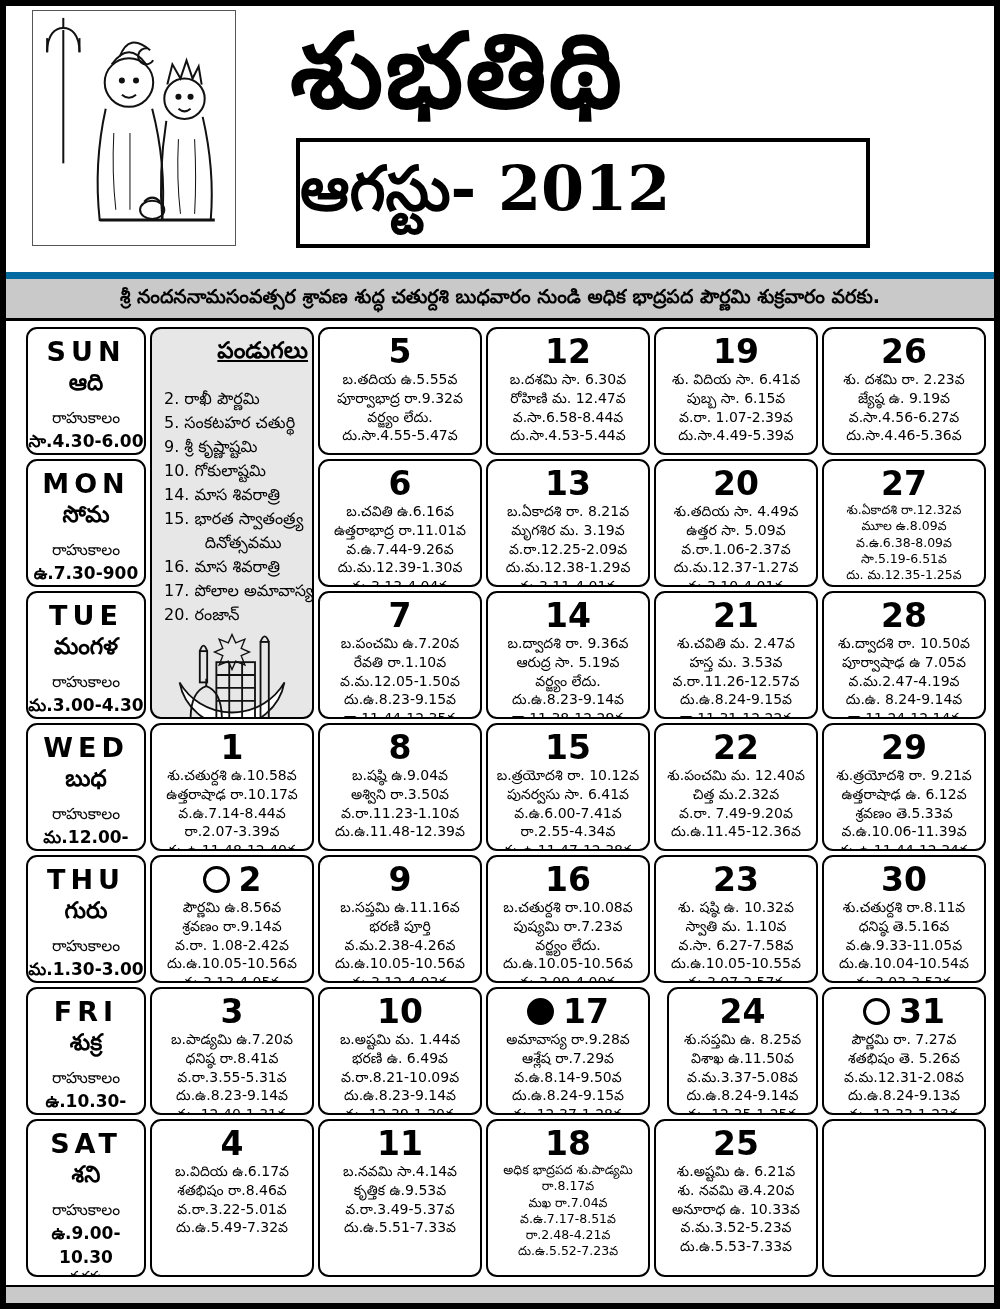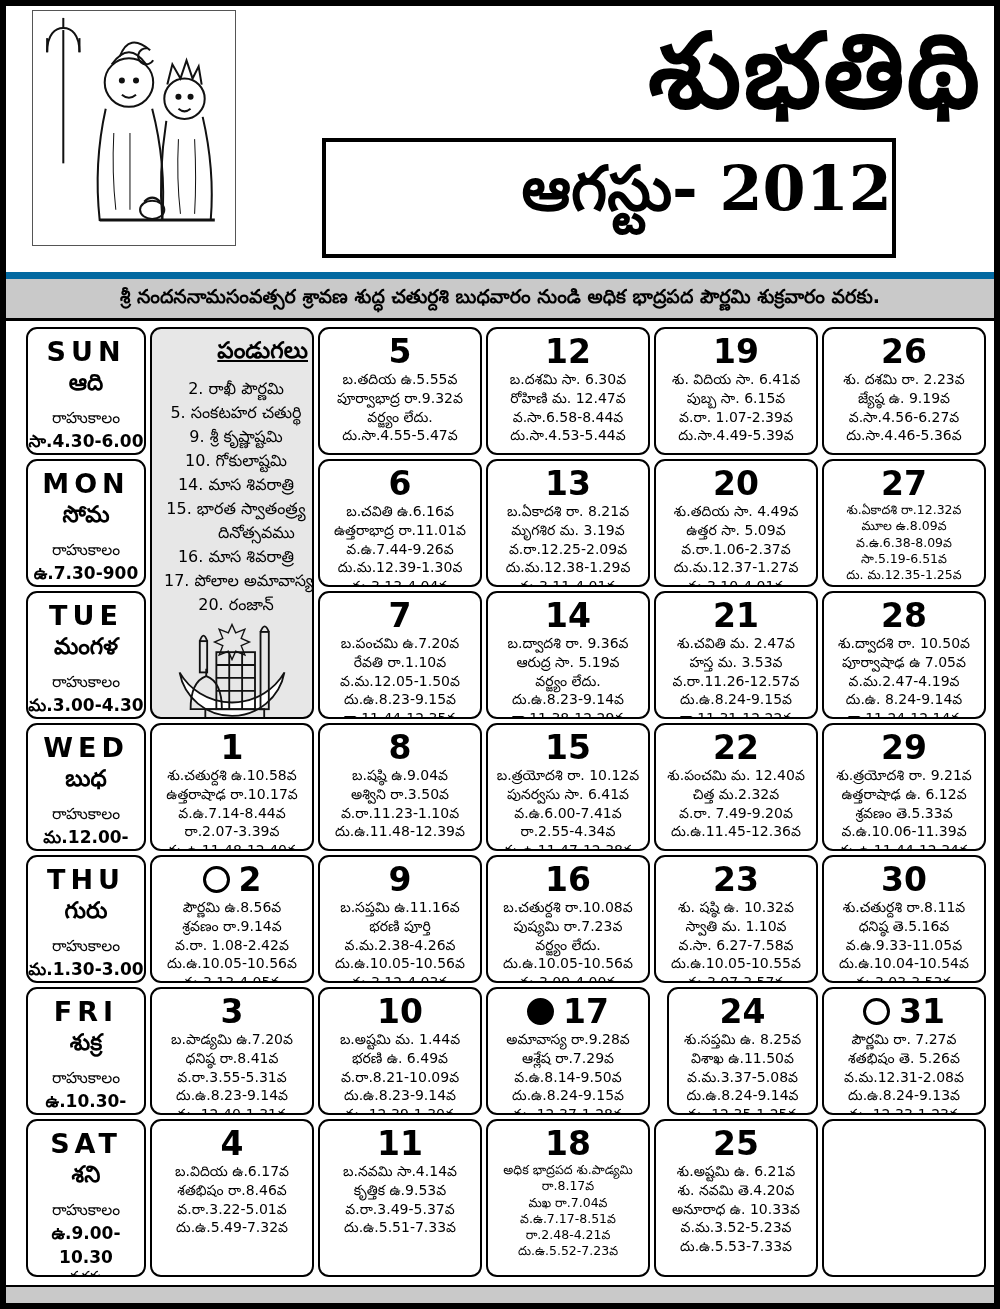--- a/index.html
+++ b/index.html
@@ -3,24 +3,24 @@
 <meta charset="utf-8">
 <style>
   html,body{margin:0;padding:0;background:#fff;}
   .page{position:relative;width:1000px;height:1309px;box-sizing:border-box;
         border:6px solid #000;background:#fff;
         font-family:"DejaVu Sans","Liberation Sans",sans-serif;color:#000;}
   
   .top{position:relative;height:266px;}
   .deity-box{position:absolute;left:26px;top:4px;width:202px;height:234px;border:1px solid #555;background:#fff;}
   .deity-box svg{width:100%;height:100%;}
-  .title-wrap{position:absolute;left:310px;top:0;width:666px;text-align:right;}
+  .title-wrap{position:absolute;left:284px;top:0;width:666px;text-align:left;}
   .main-title{font-size:104px;font-weight:900;line-height:1.25;letter-spacing:2px;
               font-family:"DejaVu Serif","Liberation Serif",serif;}
-  .month-box{margin:2px 86px 0 6px;border:4px solid #000;padding:10px 0 14px;
+  .month-box{margin:2px 86px 0 6px;border:4px solid #000;padding:10px 0 4px;
              font-size:62px;font-weight:900;font-family:"DejaVu Serif","Liberation Serif",serif;}
   
   .banner{background:#c9c9c9;border-top:7px solid #0369a1;border-bottom:3px solid #000;
           font-weight:bold;font-size:19px;text-align:center;padding:6px 4px;}
   
   .grid{display:grid;grid-template-columns:120px repeat(5,164px);
         grid-template-rows:repeat(6,128px) 158px;gap:4px;
         padding:6px 8px 4px 20px;background:#fff;}
   .cell{border:2px solid #000;border-radius:11px;background:#fff;text-align:center;
         overflow:hidden;box-sizing:border-box;}
@@ -35,21 +35,21 @@
             font-family:"DejaVu Sans","Liberation Sans",sans-serif;}
   .moon{width:27px;height:27px;border-radius:50%;border:3px solid #000;box-sizing:border-box;}
   .moon.new{background:#000;}
   .cell-lines{font-size:14px;line-height:1.34;padding:0 2px;}
   .cell-lines.small{font-size:12.5px;line-height:1.3;}
   
   .festival-panel{grid-column:2;grid-row:1 / span 3;border:2px solid #000;border-radius:11px;
                   background:#e7e7e7;display:flex;flex-direction:column;padding:8px 4px 4px;
                   box-sizing:border-box;overflow:hidden;}
   .festival-title{font-size:23px;font-weight:bold;text-decoration:underline;text-align:right;}
-  .festival-list{list-style:none;margin:8px 0 0;padding:0 0 0 8px;text-align:center;
+  .festival-list{list-style:none;margin:18px 0 0;padding:0 0 0 8px;text-align:left;
                  font-size:16px;line-height:1.5;white-space:pre;}
   .mosque{margin-top:auto;text-align:center;}
   
   .footer{position:absolute;left:0;right:0;bottom:0;height:16px;background:#c9c9c9;
           border-top:2px solid #000;}
 </style>
 </head>
 <body>
 
 <div class="page">

